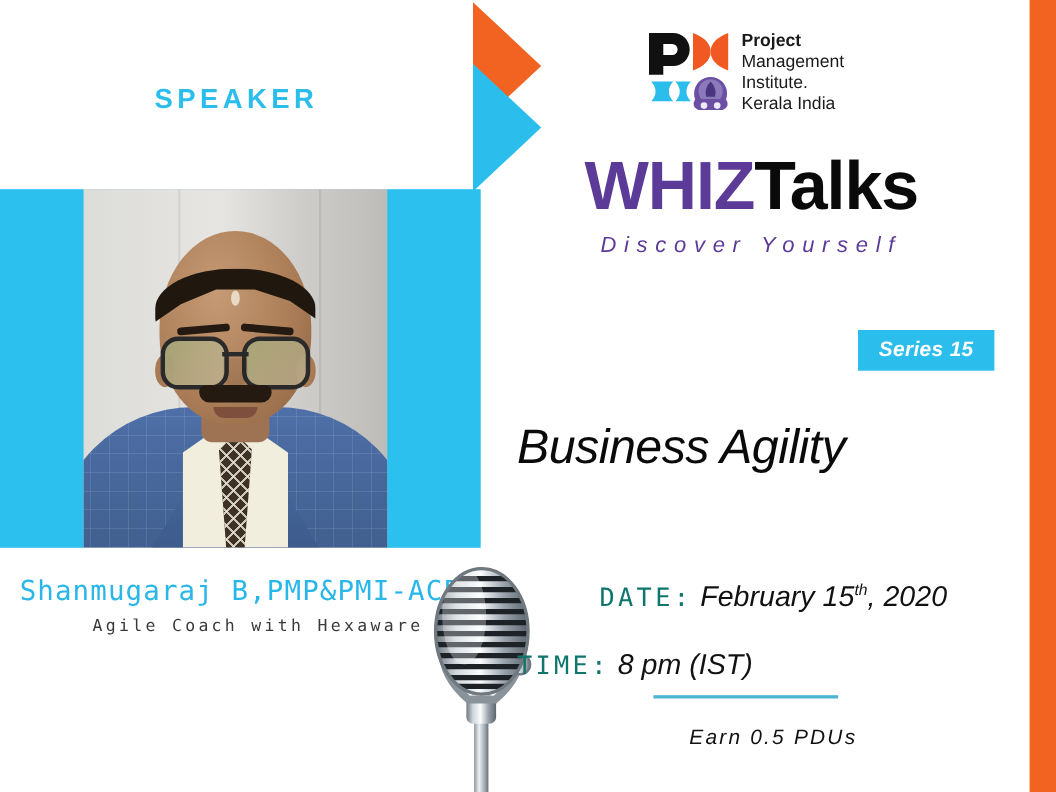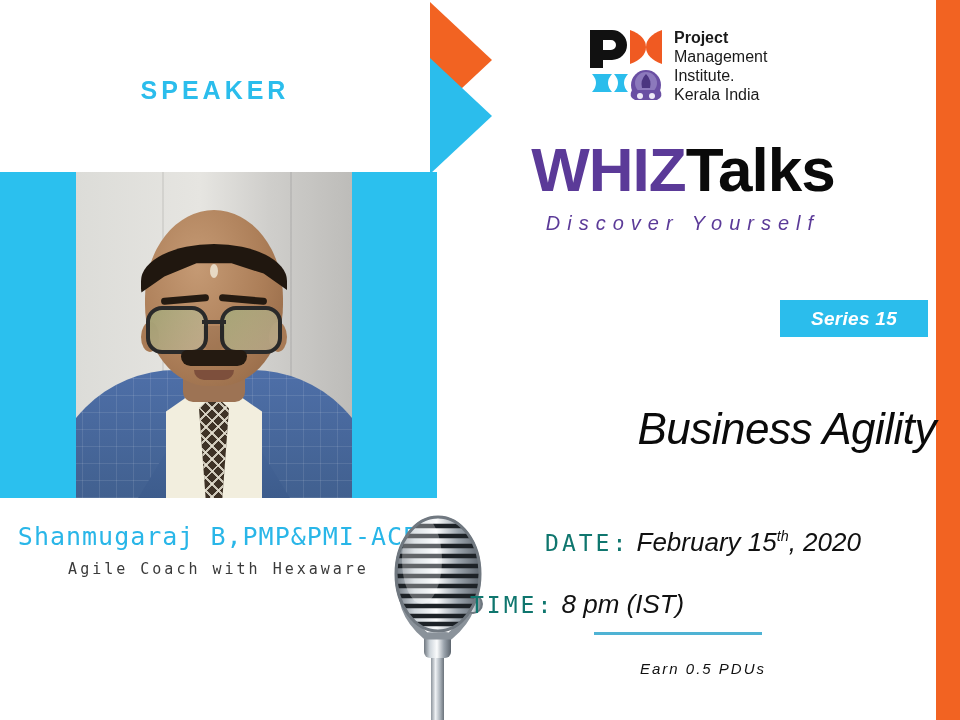--- a/index.html
+++ b/index.html
@@ -109,21 +109,21 @@
   .ph-mark{position:absolute;left:50%;top:54px;transform:translateX(-50%);
      width:8px;height:14px;background:#e7d9c4;border-radius:50%;}
 
   
   #speaker-name{
     position:absolute;left:0;top:522px;width:437px;text-align:center;
     color:#29B6E8;font-family:"DejaVu Sans Mono","Liberation Mono",monospace;
     font-size:25px;letter-spacing:1px;white-space:nowrap;
   }
   #speaker-role{
-    position:absolute;left:0;top:560px;width:437px;text-align:center;
+    position:absolute;left:16px;top:560px;width:437px;text-align:center;
     color:#3a3a3a;font-family:"DejaVu Sans Mono","Liberation Mono",monospace;
     font-size:15px;letter-spacing:3px;
   }
 
   
   #mic{position:absolute;left:378px;top:500px;width:118px;height:220px;}
 
   
   #pmi-logo{position:absolute;left:588px;top:28px;width:220px;height:88px;}
   #pmi-mark{position:absolute;left:0;top:0;width:78px;height:84px;}
@@ -138,28 +138,28 @@
   #whiz-title{font-size:62px;font-weight:700;line-height:64px;letter-spacing:-1px;}
   #whiz-title .whiz{color:#5B3A98;}
   #whiz-title .talks{color:#0a0a0a;}
   #whiz-tag{
     margin-top:10px;color:#5B3A98;font-style:italic;font-size:20px;
     letter-spacing:7px;font-weight:500;
   }
 
   
   #series-badge{
-    position:absolute;left:780px;top:300px;width:148px;height:37px;background:#2BBDEC;
+    position:absolute;left:780px;top:300px;width:124px;height:37px;background:#2BBDEC;
     color:#ffffff;font-style:italic;font-weight:700;font-size:19px;
     display:flex;align-items:center;justify-content:center;letter-spacing:.3px;
   }
 
   
   #topic{
-    position:absolute;left:470px;top:404px;width:466px;text-align:right;
+    position:absolute;left:470px;top:382px;width:466px;text-align:left;
     font-size:44px;font-style:italic;font-weight:500;color:#0a0a0a;letter-spacing:-.5px;
   }
 
   
   #detail-date{
     position:absolute;left:470px;top:527px;width:466px;text-align:center;
     font-size:26px;white-space:nowrap;
   }
   #detail-time{
     position:absolute;left:470px;top:589px;width:466px;text-align:left;
@@ -167,21 +167,21 @@
   }
   .lbl{color:#0f766e;letter-spacing:3px;font-weight:400;
        font-family:"DejaVu Sans Mono","Liberation Mono",monospace;font-size:23px;}
   .val{color:#111;font-style:italic;font-weight:500;}
   .val sup{font-size:.55em;font-style:italic;}
   #detail-divider{
     position:absolute;left:594px;top:632px;width:168px;height:3px;background:#4FB3D4;
   }
   #detail-pdu{
     position:absolute;left:470px;top:660px;width:466px;text-align:center;
-    font-size:15px;font-style:italic;color:#111;letter-spacing:2px;font-weight:500;
+    font-size:19px;font-style:italic;color:#111;letter-spacing:2px;font-weight:500;
   }
 </style>
 </head>
 <body>
 
 <div id="poster">
 
   <div class="arrow" id="arrow-orange"></div>
   <div class="arrow" id="arrow-cyan"></div>
 

